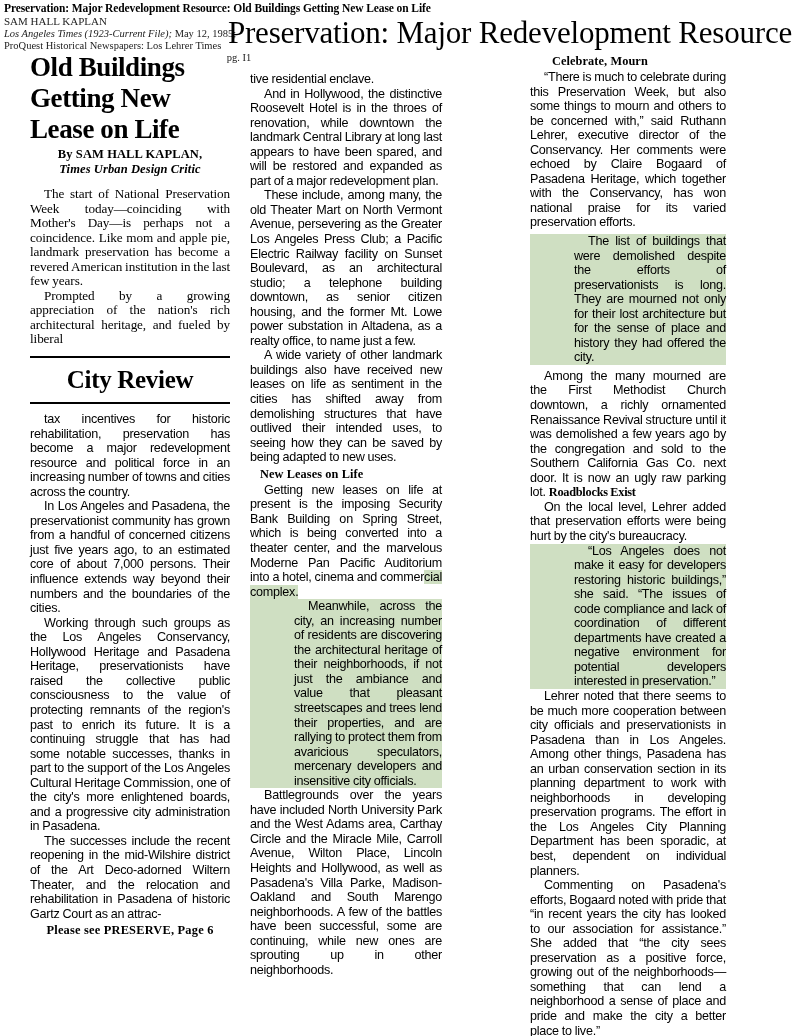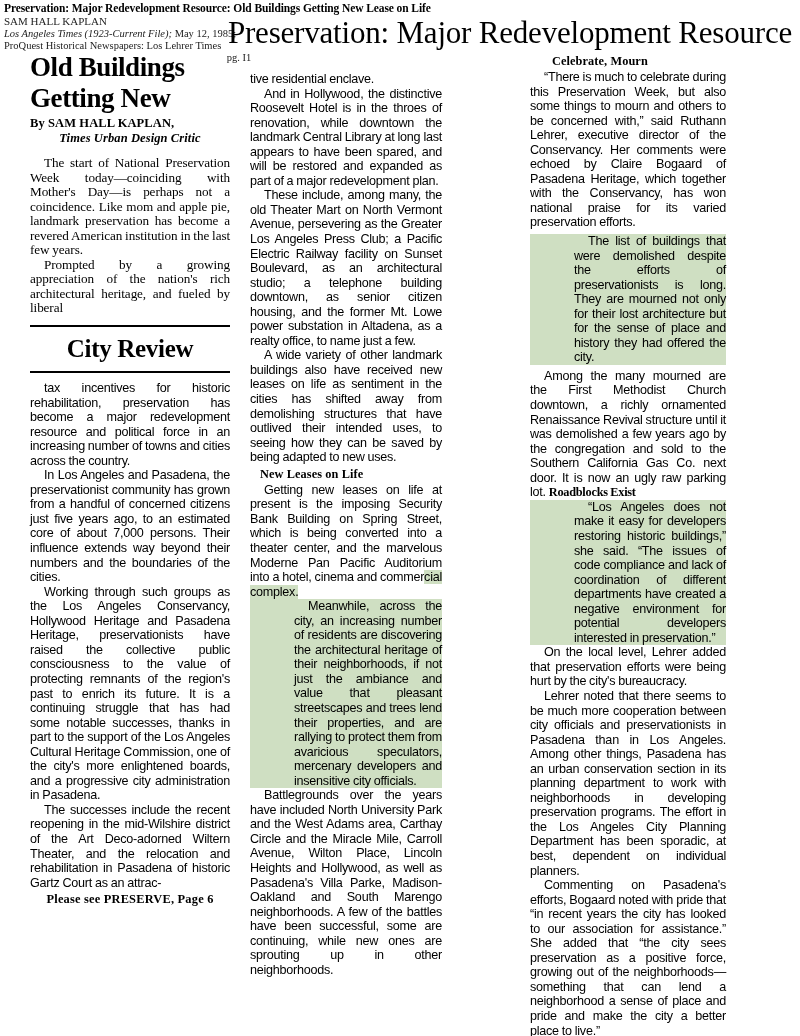--- a/index.html
+++ b/index.html
@@ -92,20 +92,21 @@
     line-height: 31px;
     font-weight: bold;
     letter-spacing: -0.4px;
     margin: 0 0 2px 0;
   }
   .byline {
     font-family: "Liberation Serif", serif;
     font-weight: bold;
     font-size: 12.5px;
     line-height: 15px;
+    text-align: center;
     margin-top: 0;
     letter-spacing: 0.1px;
   }
   .byline-sub {
     font-family: "Liberation Serif", serif;
     font-style: italic;
     font-weight: bold;
     font-size: 12.5px;
     line-height: 15px;
     text-align: center;
@@ -186,20 +187,21 @@
 </div>
 
 <div class="banner">Preservation: Major Redevelopment Resource</div>
 
 <div class="cols">
 
   <div class="col" id="col1">
     <div class="deck">
       <div>Old Buildings</div>
       <div>Getting New</div>
+      <div>Lease on Life</div>
     </div>
     <div class="byline">By SAM HALL KAPLAN,</div>
     <div class="byline-sub">Times Urban Design Critic</div>
 
     <div style="height:10px"></div>
     <p class="body serif">The start of National Preservation Week today—coinciding with Mother's Day—is perhaps not a coincidence. Like mom and apple pie, landmark preservation has become a revered American institution in the last few years.</p>
     <p class="body serif">Prompted by a growing appreciation of the nation's rich architectural heritage, and fueled by liberal</p>
 
     <div class="cityreview">
       <div class="label">City Review</div>
@@ -231,22 +233,22 @@
   <div class="col" id="col4">
     <div class="subhead" style="text-indent:22px">Celebrate, Mourn</div>
     <p class="body">“There is much to celebrate during this Preservation Week, but also some things to mourn and others to be concerned with,” said Ruthann Lehrer, executive director of the Conservancy. Her comments were echoed by Claire Bogaard of Pasadena Heritage, which together with the Conservancy, has won national praise for its varied preservation efforts.</p>
 
     <div style="height:4px"></div>
     <p class="body hlblock">The list of buildings that were demolished despite the efforts of preservationists is long. They are mourned not only for their lost architecture but for the sense of place and history they had offered the city.</p>
     <div style="height:4px"></div>
 
     <p class="body"><span>Among the many mourned are the First Methodist Church downtown, a richly ornamented Renaissance Revival structure until it was demolished a few years ago by the congregation and sold to the Southern California Gas Co. next door. It is now an ugly raw parking lot.</span> <b style="font-family:'Liberation Serif',serif;font-size:12.3px;">Roadblocks Exist</b></p>
 
+    <p class="body">On the local level, Lehrer added that preservation efforts were being hurt by the city's bureaucracy.</p>
+
     <p class="body hlblock">“Los Angeles does not make it easy for developers restoring historic buildings,” she said. “The issues of code compliance and lack of coordination of different departments have created a negative environment for potential developers interested in preservation.”</p>
-
-    <p class="body">On the local level, Lehrer added that preservation efforts were being hurt by the city's bureaucracy.</p>
 
     <p class="body">Lehrer noted that there seems to be much more cooperation between city officials and preservationists in Pasadena than in Los Angeles. Among other things, Pasadena has an urban conservation section in its planning department to work with neighborhoods in developing preservation programs. The effort in the Los Angeles City Planning Department has been sporadic, at best, dependent on individual planners.</p>
     <p class="body">Commenting on Pasadena's efforts, Bogaard noted with pride that “in recent years the city has looked to our association for assistance.” She added that “the city sees preservation as a positive force, growing out of the neighborhoods—something that can lend a neighborhood a sense of place and pride and make the city a better place to live.”</p>
     <p class="body">The comment seemed a fitting preface to National Preservation Week.</p>
   </div>
 
 </div>
 
 </body></html>

